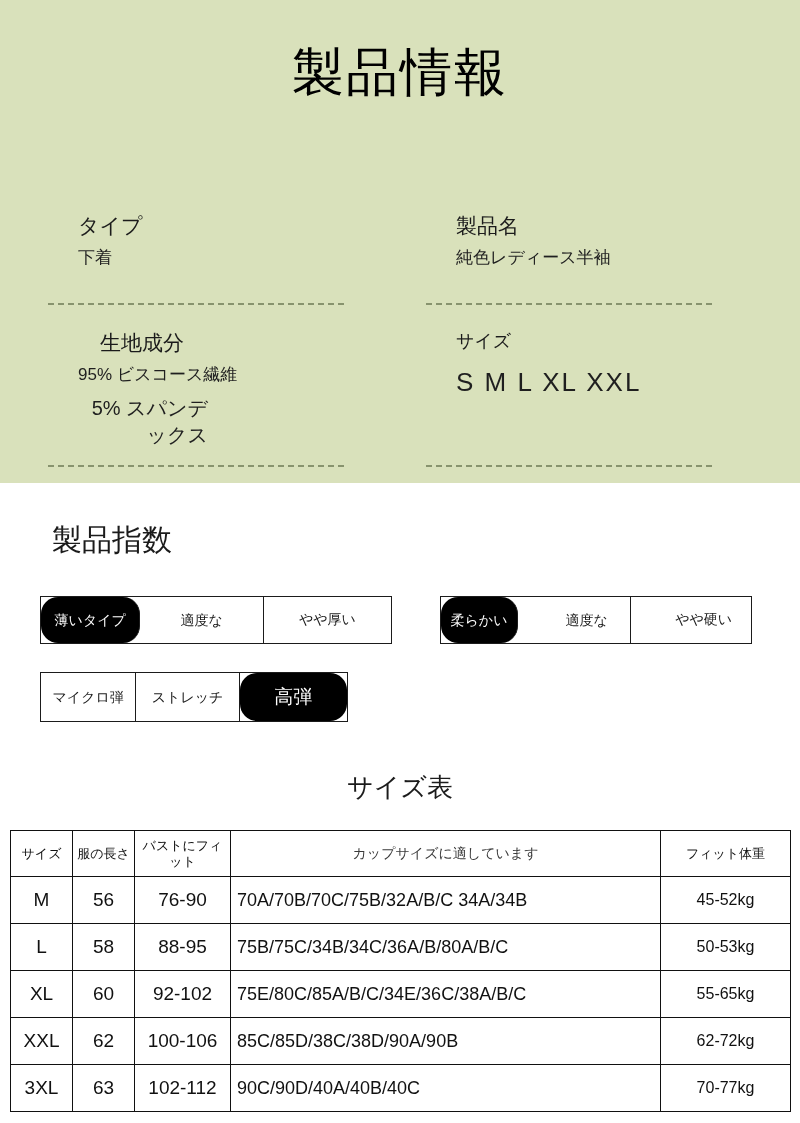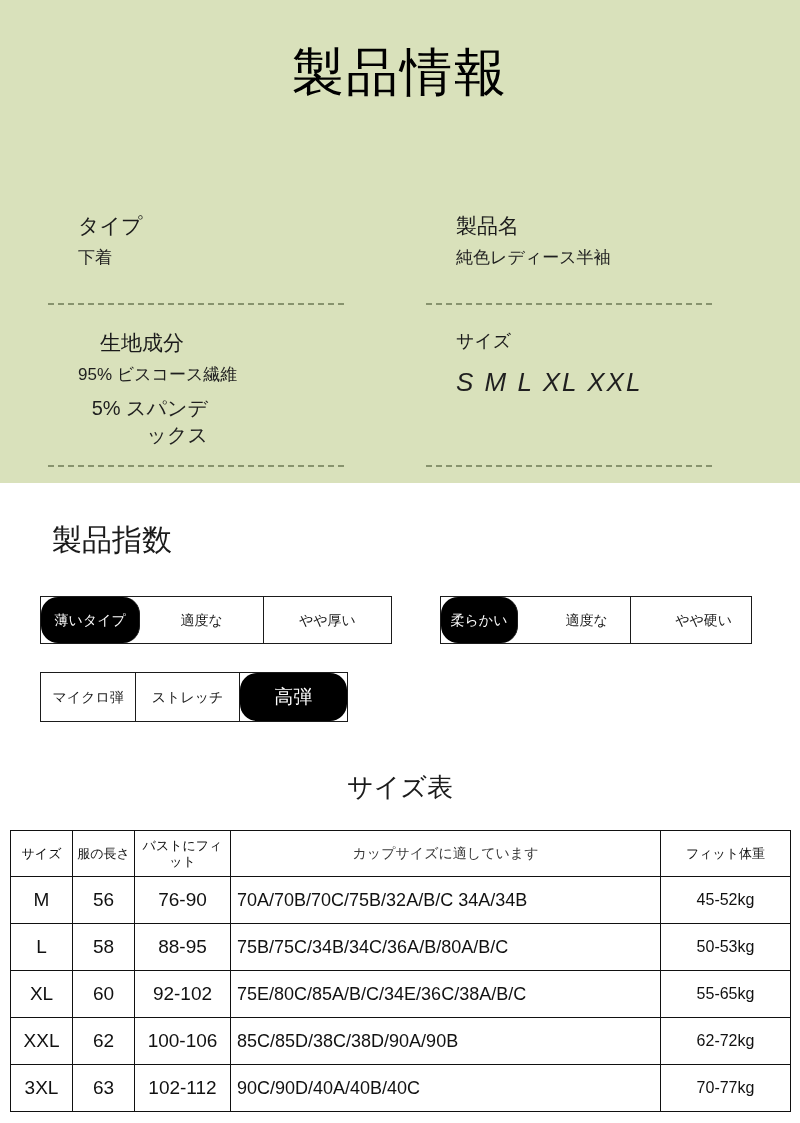--- a/index.html
+++ b/index.html
@@ -54,21 +54,20 @@
   }
   .blk-value.small {
     font-size: 20px;
     line-height: 1.35;
     text-align: right;
   }
   .blk-value.sizes {
     font-size: 26px;
     letter-spacing: 2px;
     margin-top: 12px;
-    font-style: italic;
   }
   .dashed-rule {
     position: absolute;
     height: 0;
     border-top: 2px dashed #6d7a55;
     opacity: .75;
   }
 
   
   .section-index-title {
@@ -103,26 +102,26 @@
   .meter .cell.active {
     background: #000000;
     color: #ffffff;
     font-weight: 500;
     border-radius: 17px;
   }
 
   #meter-thickness { left: 40px; top: 596px; width: 352px; }
   #meter-thickness .c1 { width: 100px; }
   #meter-thickness .c2 { width: 124px; }
-  #meter-thickness .c3 { width: 128px; }
+  #meter-thickness .c3 { width: 128px; font-family: Liberation Serif, serif; }
 
   #meter-softness { left: 440px; top: 596px; width: 312px; gap: 25px; }
   #meter-softness .c1 { width: 92px; }
   #meter-softness .c2 { width: 106px; }
-  #meter-softness .c3 { width: 114px; }
+  #meter-softness .c3 { width: 114px; font-family: Liberation Serif, serif; }
 
   #meter-elastic { left: 40px; top: 672px; width: 308px; height: 50px; }
   #meter-elastic .c1 { width: 96px; }
   #meter-elastic .c2 { width: 104px; }
   #meter-elastic .c3 { width: 108px; font-size: 19px; }
 
   
   .size-title {
     position: absolute;
     left: 0;

